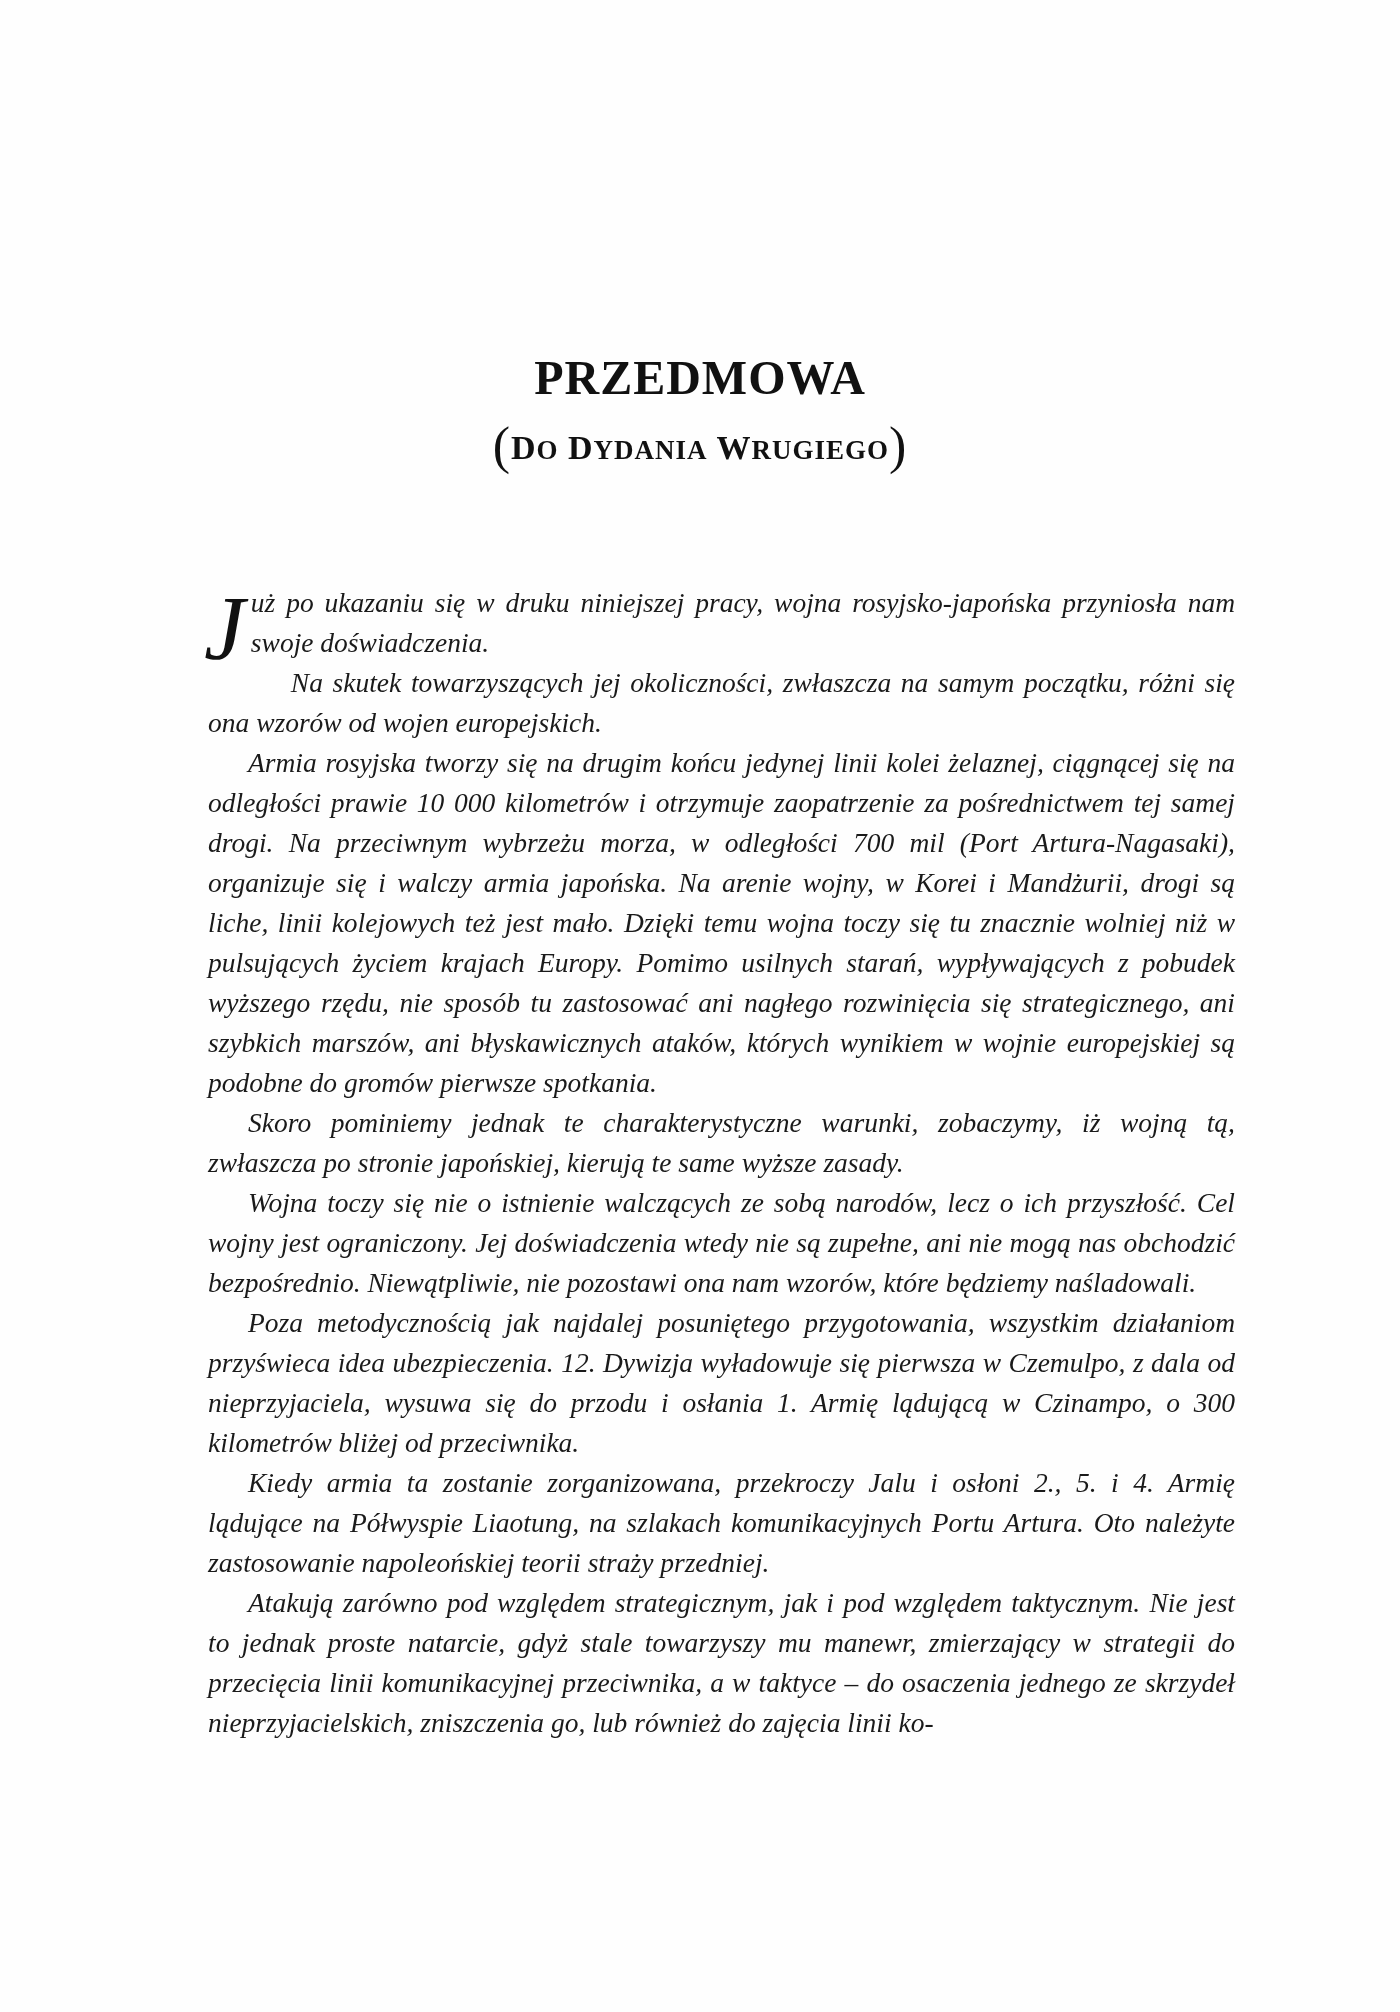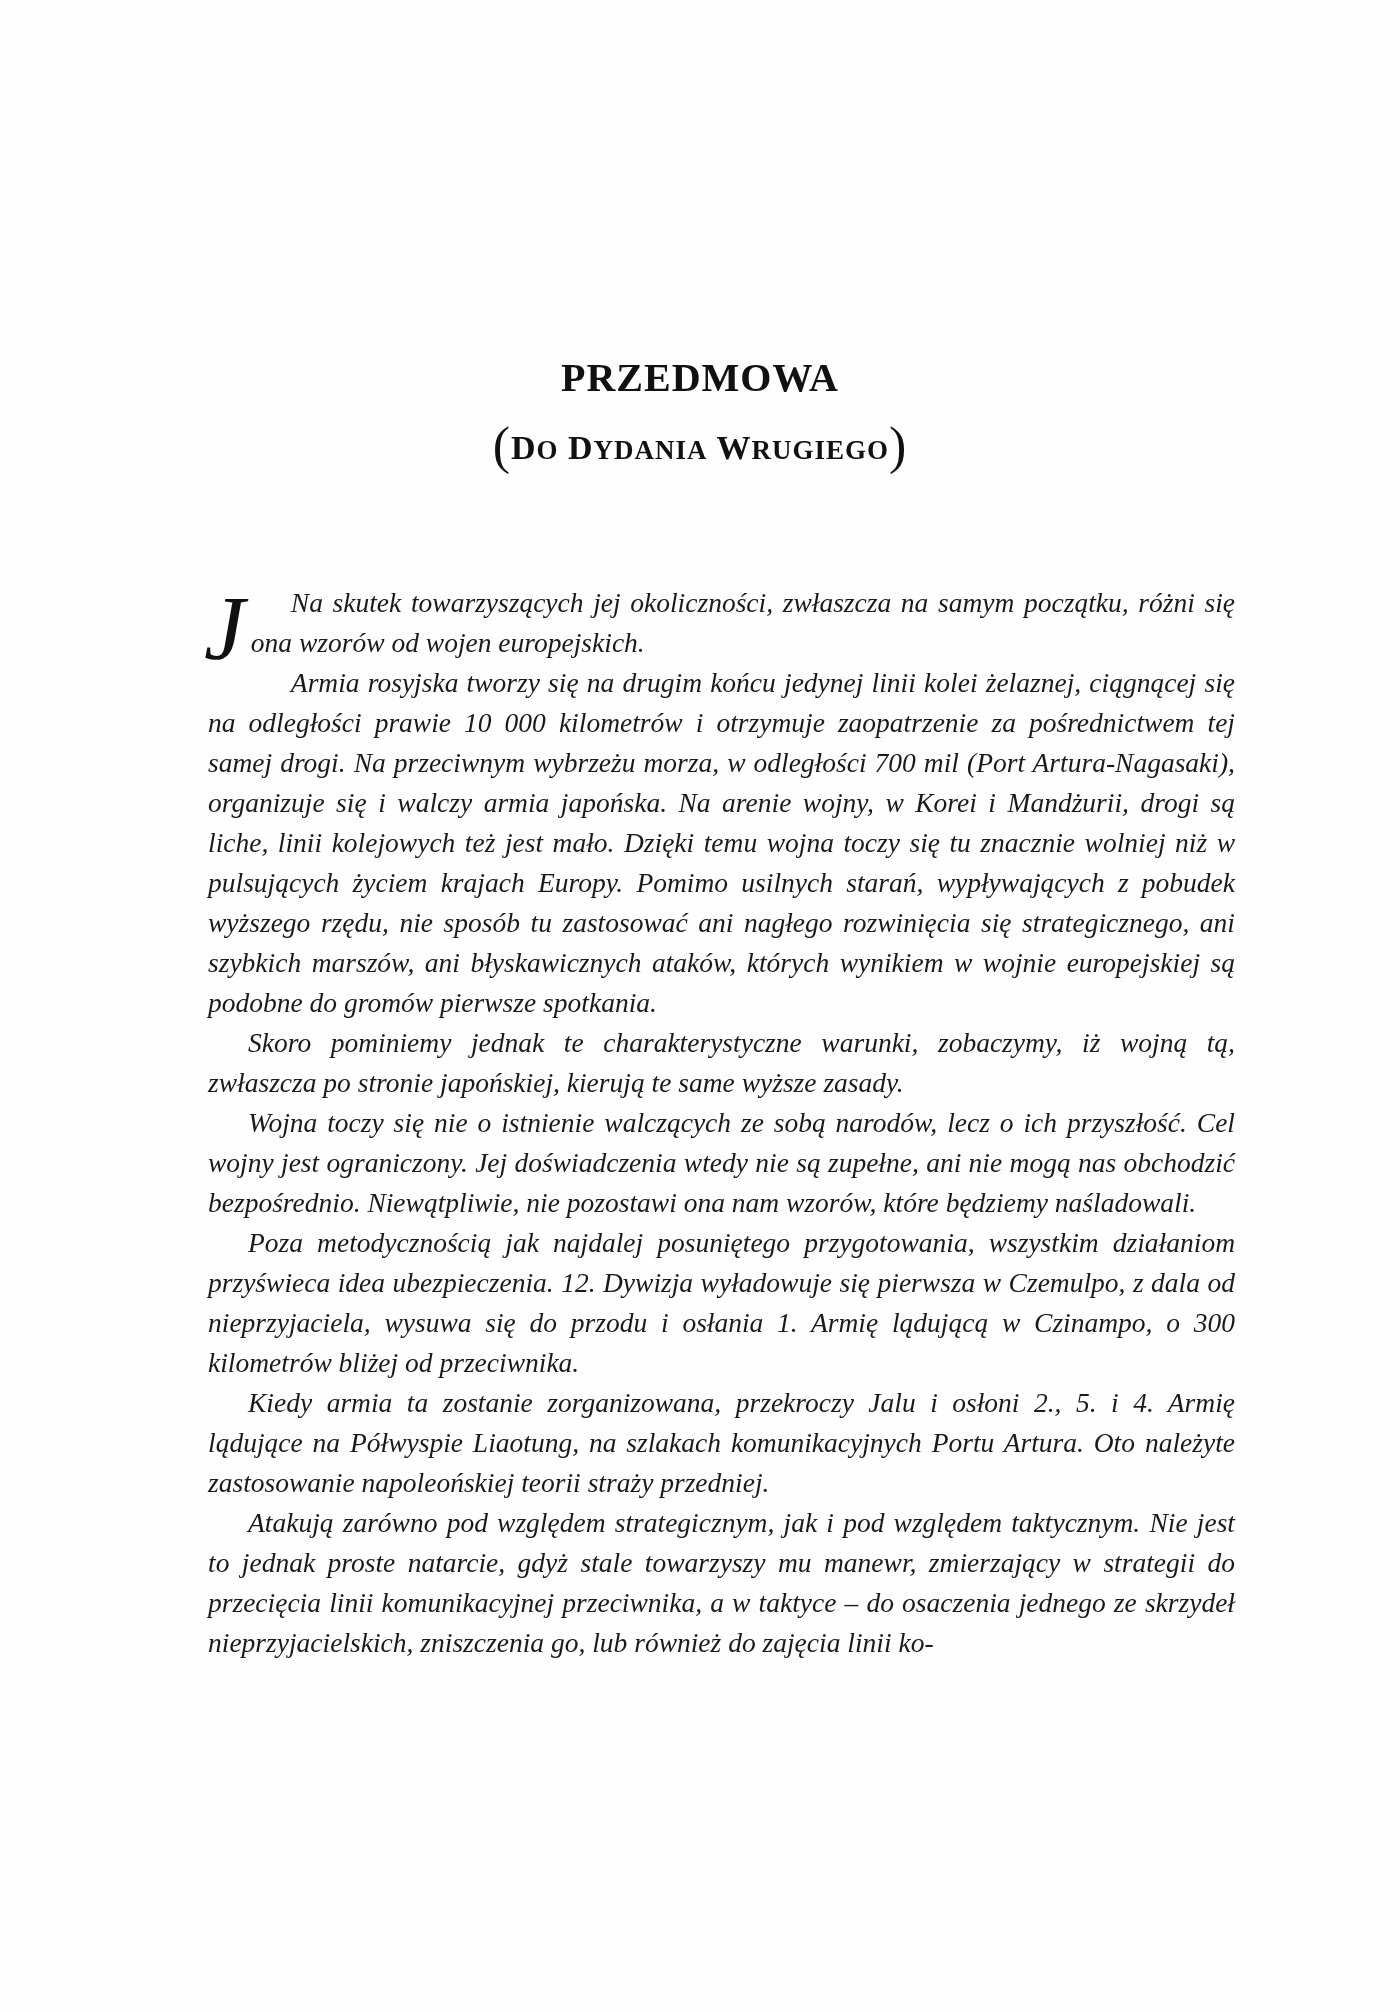--- a/index.html
+++ b/index.html
@@ -1,19 +1,19 @@
 <!DOCTYPE html>
 <html><head>
 <meta charset="utf-8">
 <style>
   html, body { margin: 0; padding: 0; background: #ffffff; }
   body { width: 1400px; height: 2012px; position: relative; overflow: hidden; }
   .page { position: absolute; left: 0; top: 0; width: 1400px; height: 2012px; background: #fefefe; }
   .title-block { position: absolute; left: 0; width: 1400px; text-align: center; color: #111; font-family: "Liberation Serif", "DejaVu Serif", serif; }
-  .title { top: 350px; font-size: 40px; font-weight: bold; letter-spacing: 1px; line-height: 56px; }
+  .title { top: 350px; font-size: 48px; font-weight: bold; letter-spacing: 1px; line-height: 56px; }
   .subtitle { top: 418px; font-size: 34px; font-weight: bold; letter-spacing: 1px; line-height: 56px; }
   .subtitle .paren { font-weight: normal; font-size: 52px; vertical-align: -4px; }
   .subtitle .sc-big { font-size: 34px; }
   .subtitle .sc-small { font-size: 27px; }
   .body { position: absolute; left: 208px; top: 583px; width: 1027px; font-family: "Liberation Serif", "DejaVu Serif", serif; font-style: italic; font-size: 27.5px; line-height: 40px; color: #1a1a1a; text-align: justify; }
   .body p { margin: 0; text-indent: 40px; }
   .body p.first { text-indent: 0; }
   .dropcap { float: left; font-size: 92px; line-height: 74px; margin: 8px 6px 0 -4px; font-style: italic; color: #111; }
 </style>
 </head>
@@ -21,21 +21,21 @@
 
 <div class="page">
   <div class="title-block title">PRZEDMOWA</div>
   <div class="title-block subtitle">
     <span class="paren">(</span><span><span class="sc-big">D</span><span class="sc-small">O</span></span>
     <span><span class="sc-big">D</span><span class="sc-small">YDANIA</span></span>
     <span><span class="sc-big">W</span><span class="sc-small">RUGIEGO</span></span><span class="paren">)</span>
   </div>
 
   <div class="body">
-    <p class="first"><span class="dropcap">J</span></p>
+    <p class="first"><span class="dropcap">J</span><span>uż po ukazaniu się w druku niniejszej pracy, wojna rosyjsko-japońska przyniosła nam swoje doświadczenia.</span></p>
     <p>Na skutek towarzyszących jej okoliczności, zwłaszcza na samym początku, różni się ona wzorów od wojen europejskich.</p>
     <p>Armia rosyjska tworzy się na drugim końcu jedynej linii kolei żelaznej, ciągnącej się na odległości prawie 10 000 kilometrów i otrzymuje zaopatrzenie za pośrednictwem tej samej drogi. Na przeciwnym wybrzeżu morza, w odległości 700 mil (Port Artura-Nagasaki), organizuje się i walczy armia japońska. Na arenie wojny, w Korei i Mandżurii, drogi są liche, linii kolejowych też jest mało. Dzięki temu wojna toczy się tu znacznie wolniej niż w pulsujących życiem krajach Europy. Pomimo usilnych starań, wypływających z pobudek wyższego rzędu, nie sposób tu zastosować ani nagłego rozwinięcia się strategicznego, ani szybkich marszów, ani błyskawicznych ataków, których wynikiem w wojnie europejskiej są podobne do gromów pierwsze spotkania.</p>
     <p>Skoro pominiemy jednak te charakterystyczne warunki, zobaczymy, iż wojną tą, zwłaszcza po stronie japońskiej, kierują te same wyższe zasady.</p>
     <p>Wojna toczy się nie o istnienie walczących ze sobą narodów, lecz o ich przyszłość. Cel wojny jest ograniczony. Jej doświadczenia wtedy nie są zupełne, ani nie mogą nas obchodzić bezpośrednio. Niewątpliwie, nie pozostawi ona nam wzorów, które będziemy naśladowali.</p>
     <p>Poza metodycznością jak najdalej posuniętego przygotowania, wszystkim działaniom przyświeca idea ubezpieczenia. 12. Dywizja wyładowuje się pierwsza w Czemulpo, z dala od nieprzyjaciela, wysuwa się do przodu i osłania 1. Armię lądującą w Czinampo, o 300 kilometrów bliżej od przeciwnika.</p>
     <p>Kiedy armia ta zostanie zorganizowana, przekroczy Jalu i osłoni 2., 5. i 4. Armię lądujące na Półwyspie Liaotung, na szlakach komunikacyjnych Portu Artura. Oto należyte zastosowanie napoleońskiej teorii straży przedniej.</p>
     <p>Atakują zarówno pod względem strategicznym, jak i pod względem taktycznym. Nie jest to jednak proste natarcie, gdyż stale towarzyszy mu manewr, zmierzający w strategii do przecięcia linii komunikacyjnej przeciwnika, a w taktyce – do osaczenia jednego ze skrzydeł nieprzyjacielskich, zniszczenia go, lub również do zajęcia linii ko-</p>
   </div>
 </div>
 

